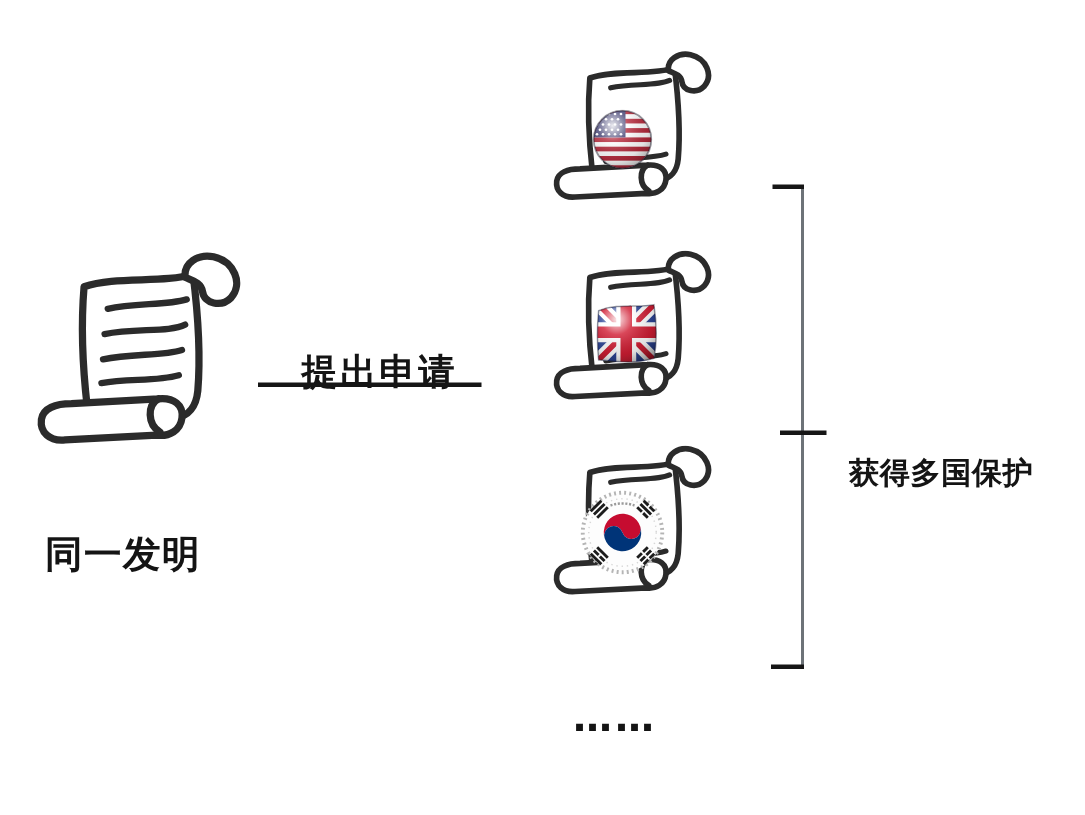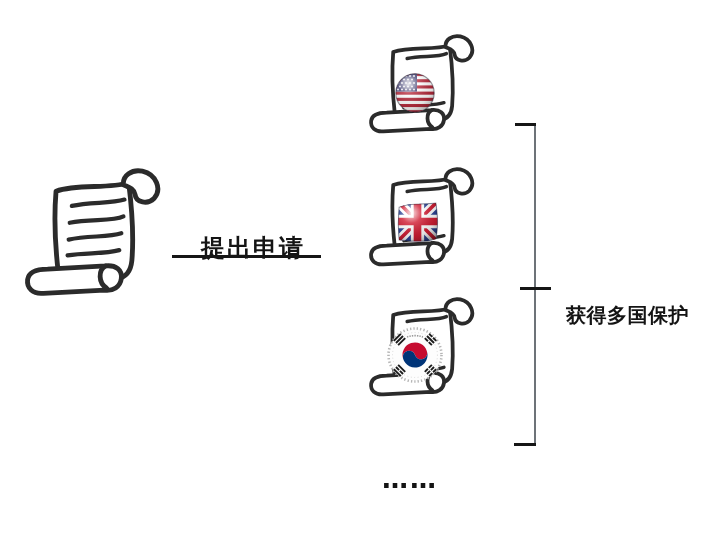--- a/index.html
+++ b/index.html
@@ -65,20 +65,21 @@
 
   <svg class="big-scroll" viewBox="0 0 150 132">
     <use href="#scrollShape"></use>
     <g class="ink" fill="none" stroke-width="4">
       <path d="M53 36 C70 32,90 34,103 30"></path>
       <path d="M51 52 C70 48,92 51,102 46"></path>
       <path d="M50 68 C68 64,88 66,100 62"></path>
       <path d="M49 83 C66 80,84 82,98 78"></path>
     </g>
   </svg>
+  <div class="label label-invention">同一发明</div>
 
   <div class="label label-application">提出申请</div>
   <div class="connector-line"></div>
 
   <div class="mini-scroll mini-us">
     <svg class="shape" viewBox="0 0 150 132">
       <use href="#scrollShape"></use>
       <g class="ink" fill="none" stroke-width="4.2">
         <path d="M55 30 C72 26,92 29,103 24"></path>
         <path d="M51 90 C70 86,88 88,100 84"></path>

